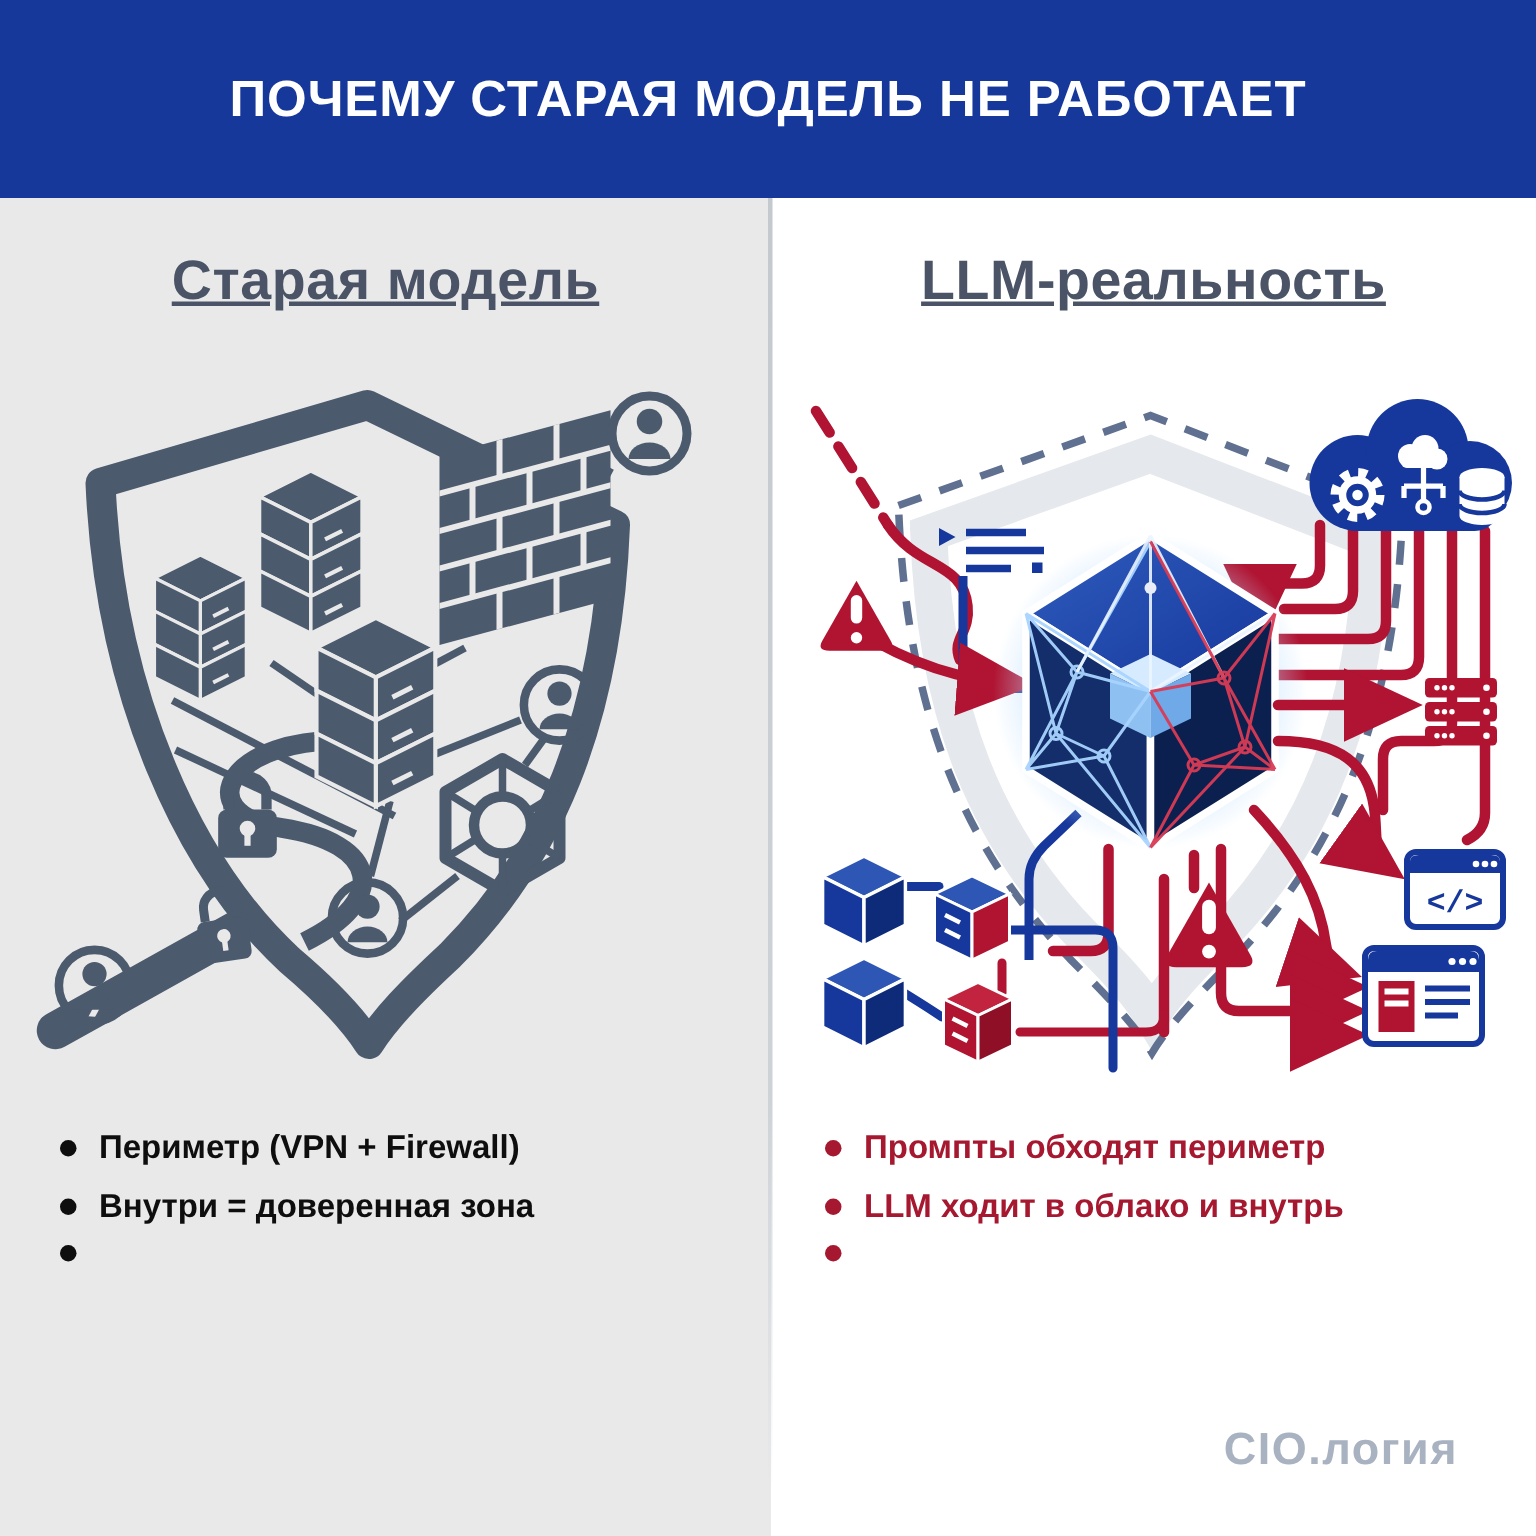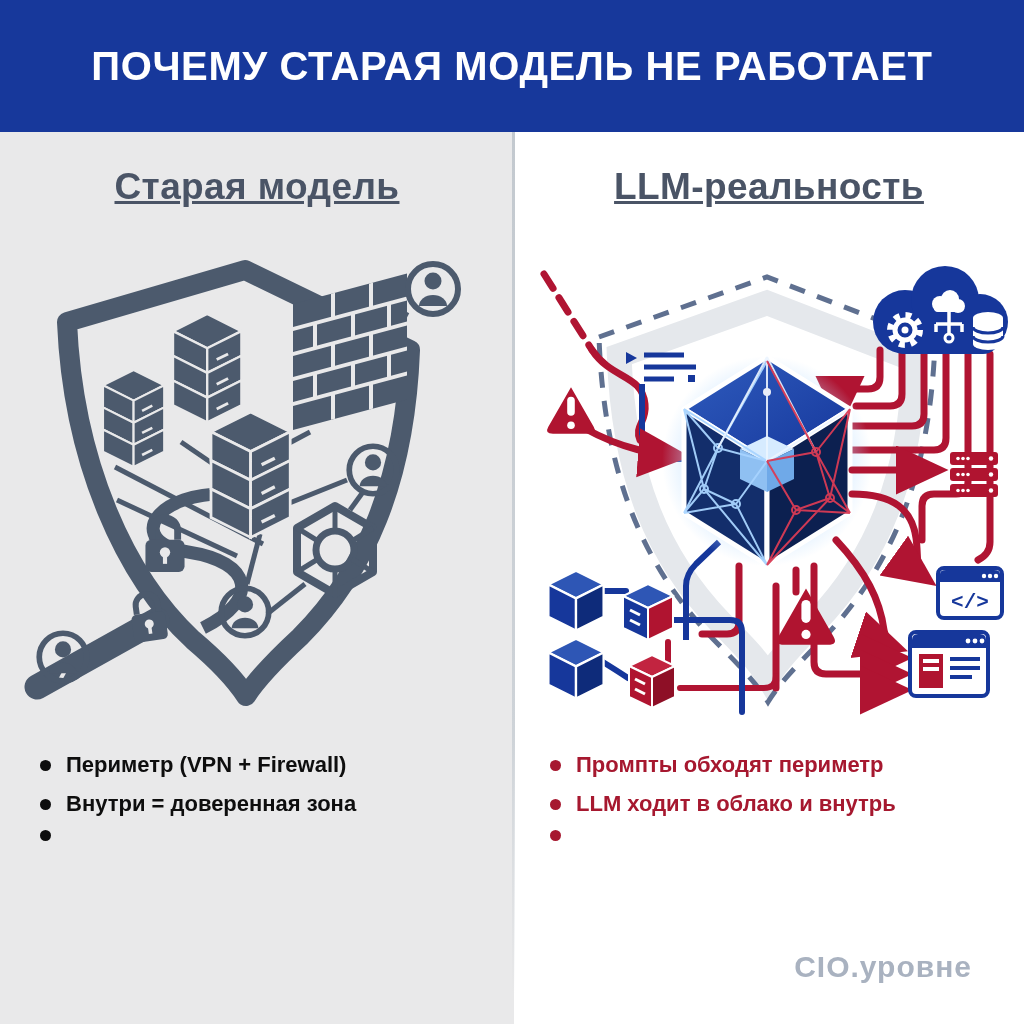--- a/index.html
+++ b/index.html
@@ -6,21 +6,21 @@
   .canvas{
     position:relative;width:1024px;height:1024px;overflow:hidden;
     background:#ffffff;font-family:"Liberation Sans",sans-serif;
   }
   
   .banner{
     position:absolute;left:0;top:0;width:1024px;height:132px;
     background:#17389B;display:flex;align-items:center;justify-content:center;
   }
   .banner-title{
-    color:#ffffff;font-size:40px;font-weight:800;letter-spacing:.6px;
+    color:#ffffff;font-size:34px;font-weight:800;letter-spacing:.6px;
     white-space:nowrap;
   }
   
   .col{position:absolute;top:132px;height:892px;}
   .col-left{left:0;width:514px;background:#E9E9EA;}
   .col-right{left:514px;width:510px;background:#ffffff;}
   .divider{
     position:absolute;left:512px;top:132px;width:3px;height:862px;
     background:linear-gradient(#c3c9cf 0%,#ced3d8 70%,rgba(206,211,216,0) 100%);
   }
@@ -405,17 +405,17 @@
       </li>
       <li class="bullet">
         <span class="dot"></span>
         <span>LLM ходит в облако и внутрь</span>
       </li>
       <li class="bullet">
         <span class="dot"></span>
       </li>
     </ul>
 
-    <div class="watermark">CIO.уровне</div>
+    <div class="watermark">CIO.логия</div>
   </div>
 
   <div class="divider"></div>
 </div>
 
 </body></html>

